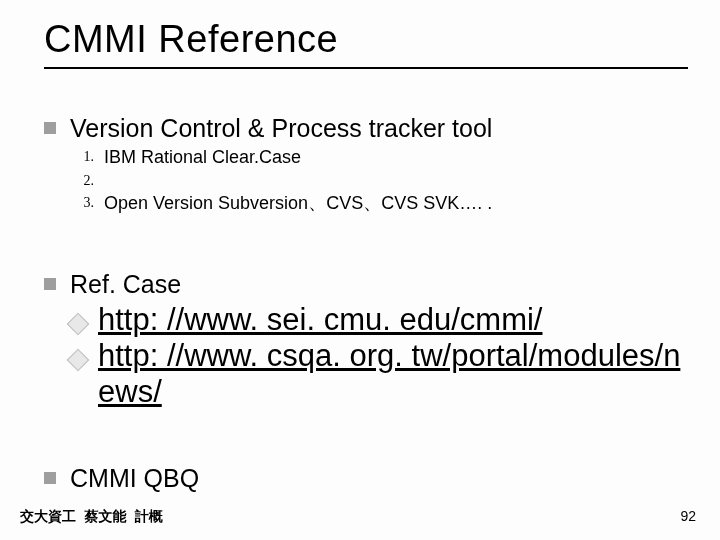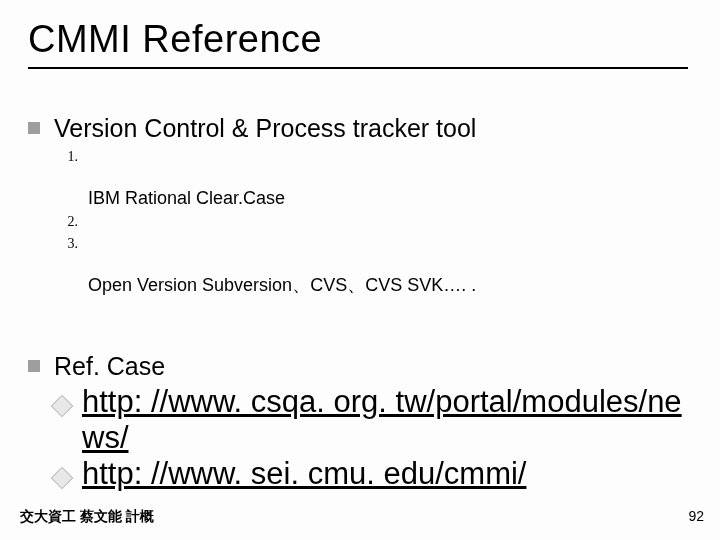--- a/index.html
+++ b/index.html
@@ -11,21 +11,21 @@
     font-family: "Verdana", "Tahoma", "Arial", sans-serif;
     color: #000;
     overflow: hidden;
     position: relative;
   }
   .slide {
     width: 720px;
     height: 540px;
     position: relative;
     box-sizing: border-box;
-    padding: 18px 32px 0 28px;
+    padding: 18px 32px 0 44px;
   }
   .title {
     font-size: 38px;
     font-weight: 400;
     margin: 0 0 6px 0;
     letter-spacing: 0.5px;
   }
   .rule {
     border: none;
     border-top: 2px solid #000;
@@ -59,21 +59,20 @@
     margin-top: 3px;
   }
   .ol-row {
     display: flex;
     align-items: flex-start;
     margin-left: 26px;
     line-height: 1.35;
   }
   .ol-text {
     font-size: 18px;
-    margin-top: 41px;
   }
   .links {
     margin-left: 26px;
     margin-top: 2px;
   }
   .link-row {
     display: flex;
     align-items: flex-start;
     line-height: 1.15;
   }
@@ -92,25 +91,25 @@
     text-decoration: underline;
     word-break: break-all;
   }
   .gap-md { height: 10px; }
   .footer-left {
     position: absolute;
     left: 20px;
     bottom: 14px;
     font-size: 14px;
     font-weight: bold;
-    font-family: Liberation Sans, sans-serif;
+    font-family: Liberation Mono, monospace;
   }
   .footer-right {
     position: absolute;
-    right: 16px;
+    right: 24px;
     bottom: 16px;
     font-size: 14px;
   }
 </style>
 </head>
 <body>
 
 <div class="slide">
 
   <div class="title">CMMI Reference</div>
@@ -136,25 +135,25 @@
   <div class="gap-md"></div>
 
   <div class="row">
     <div class="bullet-sq"></div>
     <div class="h1-text">Ref. Case</div>
   </div>
 
   <div class="links">
     <div class="link-row">
       <div class="diamond"></div>
-      <div class="link-text">http: //www. csqa. org. tw/portal/modules/news/</div>
+      <div class="link-text">http: //www. sei. cmu. edu/cmmi/</div>
     </div>
     <div class="link-row">
       <div class="diamond"></div>
-      <div class="link-text">http: //www. sei. cmu. edu/cmmi/</div>
+      <div class="link-text">http: //www. csqa. org. tw/portal/modules/news/</div>
     </div>
   </div>
 
   <div class="gap-md"></div>
 
   <div class="row">
     <div class="bullet-sq"></div>
     <div class="h1-text">CMMI QBQ</div>
   </div>
 

